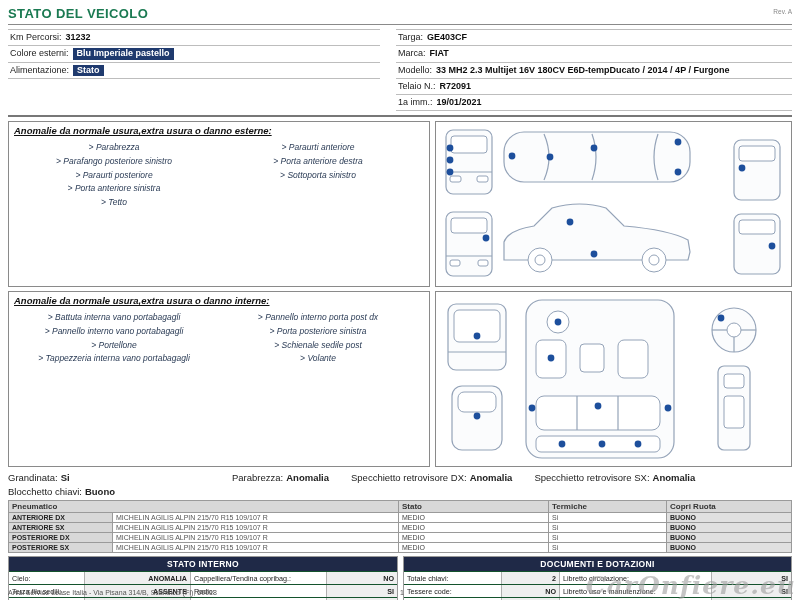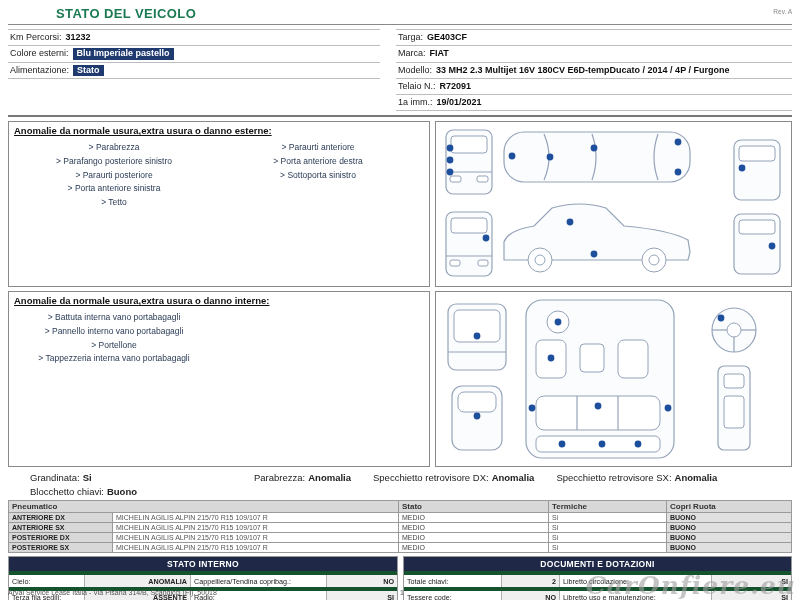--- a/index.html
+++ b/index.html
@@ -4,51 +4,51 @@
 <style>
   * { margin:0; padding:0; box-sizing:border-box; }
   html,body { width:800px; height:600px; }
   body {
     background:#fff; font-family:"Liberation Sans", sans-serif; color:#222;
     position:relative; overflow:hidden; font-size:9px;
   }
   .page { padding:6px 8px 0; position:relative; }
 
   
-  .header { position:relative;margin-left:48px; }
+  .header { position:relative; }
   .title { font-size:13px; font-weight:bold; color:#1b7a52; letter-spacing:.4px; }
   .rev { position:absolute; right:0; top:2px; font-size:6.5px; color:#888; }
   .toprule { border-top:1px solid #8a8a8a; margin-top:3px; }
   .midrule { border-top:2px solid #777; margin-top:4px; }
 
   
   .info-grid { display:flex; gap:16px; margin-top:4px; }
   .col-l { width:372px; }
   .col-r { flex:1; }
   .irow { display:block; border-bottom:1px solid #bdbdbd; padding:2px 2px; font-size:9px; line-height:1.25; }
   .col-l .irow:first-child, .col-r .irow:first-child { border-top:1px solid #bdbdbd; }
   .lbl { margin-right:4px; color:#222; }
   .val { font-weight:bold; color:#0d0d0d; }
   .val.chip { background:#1f3a6e; color:#fff; padding:0 4px; display:inline-block; }
 
   
   .section { display:flex; gap:5px; margin-top:4px; }
-  .listbox { width:422px; border:1px solid #8a8a8a; background:#fff; }
+  .listbox { width:422px; border:1px solid #8a8a8a; background:#fff;font-style:italic; }
   .btitle { font-weight:bold; font-size:9.5px; padding:3px 5px 2px; text-decoration:underline; color:#111; }
   .cols { display:flex; padding:4px 6px; }
   .cols ul { list-style:none; width:50%; padding-right:6px; }
   .cols li { font-size:8.5px; color:#2a3b55; margin-bottom:3px; line-height:1.25;text-align:center; }
   .cols li::before { content:"> "; }
   .diagram { flex:1; border:1px solid #8a8a8a; display:flex; align-items:center; justify-content:center; background:#fff; }
   .h-ext { height:166px; }
   .h-int { height:176px; }
   .carsvg { width:344px; }
 
   
-  .summary { margin-top:5px; font-size:9.5px; color:#222;margin-left:22px; }
+  .summary { margin-top:5px; font-size:9.5px; color:#222; }
   .sline { display:flex; margin-bottom:3px; }
   .pair { margin-right:22px; white-space:nowrap; }
   .pair b { margin-left:3px; }
   .p0 { width:224px; margin-right:0; }
 
   
   table.tyres { width:100%; border-collapse:collapse; margin-top:2px; }
   .tyres th, .tyres td { border:1px solid #9a9a9a; padding:1px 3px; text-align:left; }
   .tyres th { background:#d8d8d8; font-size:8px; color:#333; }
   .tyres td.pos  { background:#d8d8d8; font-weight:bold; text-align:left; width:104px; font-size:7px; }
@@ -56,21 +56,21 @@
   .tyres td.stato{ width:150px; color:#444; font-size:7px; }
   .tyres td.term { width:118px; color:#555; font-size:7px; }
   .tyres td.copri{ background:#e0e0e0; font-weight:bold; font-size:7px; }
 
   
   .bottom { display:flex; gap:5px; margin-top:3px; }
   .panel { border:1px solid #999; background:#fff; }
   .panel-l { width:390px; }
   .panel-r { flex:1; }
   .phead { background:#1f2947; color:#fff; font-weight:bold; text-align:center; font-size:8.5px; padding:2px 0; letter-spacing:.3px; }
-  .prow { display:flex; border-top:4px solid #14532d; }
+  .prow { display:flex; border-top:1px solid #14532d; }
   .cl, .cv { padding:1.5px 3px; border-right:1px solid #b0b0b0; font-size:7.2px; overflow:hidden; white-space:nowrap; }
   .cv { text-align:right; font-weight:bold; background:#efefef; }
   .prow > span:last-child { border-right:none; }
   
   .pl-l1{width:76px}.pl-v1{width:106px}.pl-l2{width:136px}.pl-v2{flex:1}
   
   .pr-l1{width:98px}.pr-v1{width:58px}.pr-l2{width:152px}.pr-v2{flex:1}
 
   
   .footer { position:absolute; left:8px; right:8px; bottom:4px; font-size:7px; color:#555; }
@@ -197,20 +197,26 @@
   <div class="section">
     <div class="listbox h-int">
       <div class="btitle">Anomalie da normale usura,extra usura o danno interne:</div>
       <div class="cols">
         <ul>
           <li>Battuta interna vano portabagagli</li>
           <li>Pannello interno vano portabagagli</li>
           <li>Portellone</li>
           <li>Tappezzeria interna vano portabagagli</li>
         </ul>
+        <ul>
+          <li>Pannello interno porta post dx</li>
+          <li>Porta posteriore sinistra</li>
+          <li>Schienale sedile post</li>
+          <li>Volante</li>
+        </ul>
       </div>
     </div>
     <div class="diagram h-int">
       <svg class="carsvg" viewBox="0 0 344 166" aria-hidden="true">
 
         <rect class="outline" x="6" y="8" width="58" height="66" rx="8"></rect>
         <rect class="inner" x="12" y="14" width="46" height="32" rx="5"></rect>
         <line class="outline" x1="6" y1="56" x2="64" y2="56"></line>
 
         <rect class="outline" x="10" y="90" width="50" height="64" rx="10"></rect>

